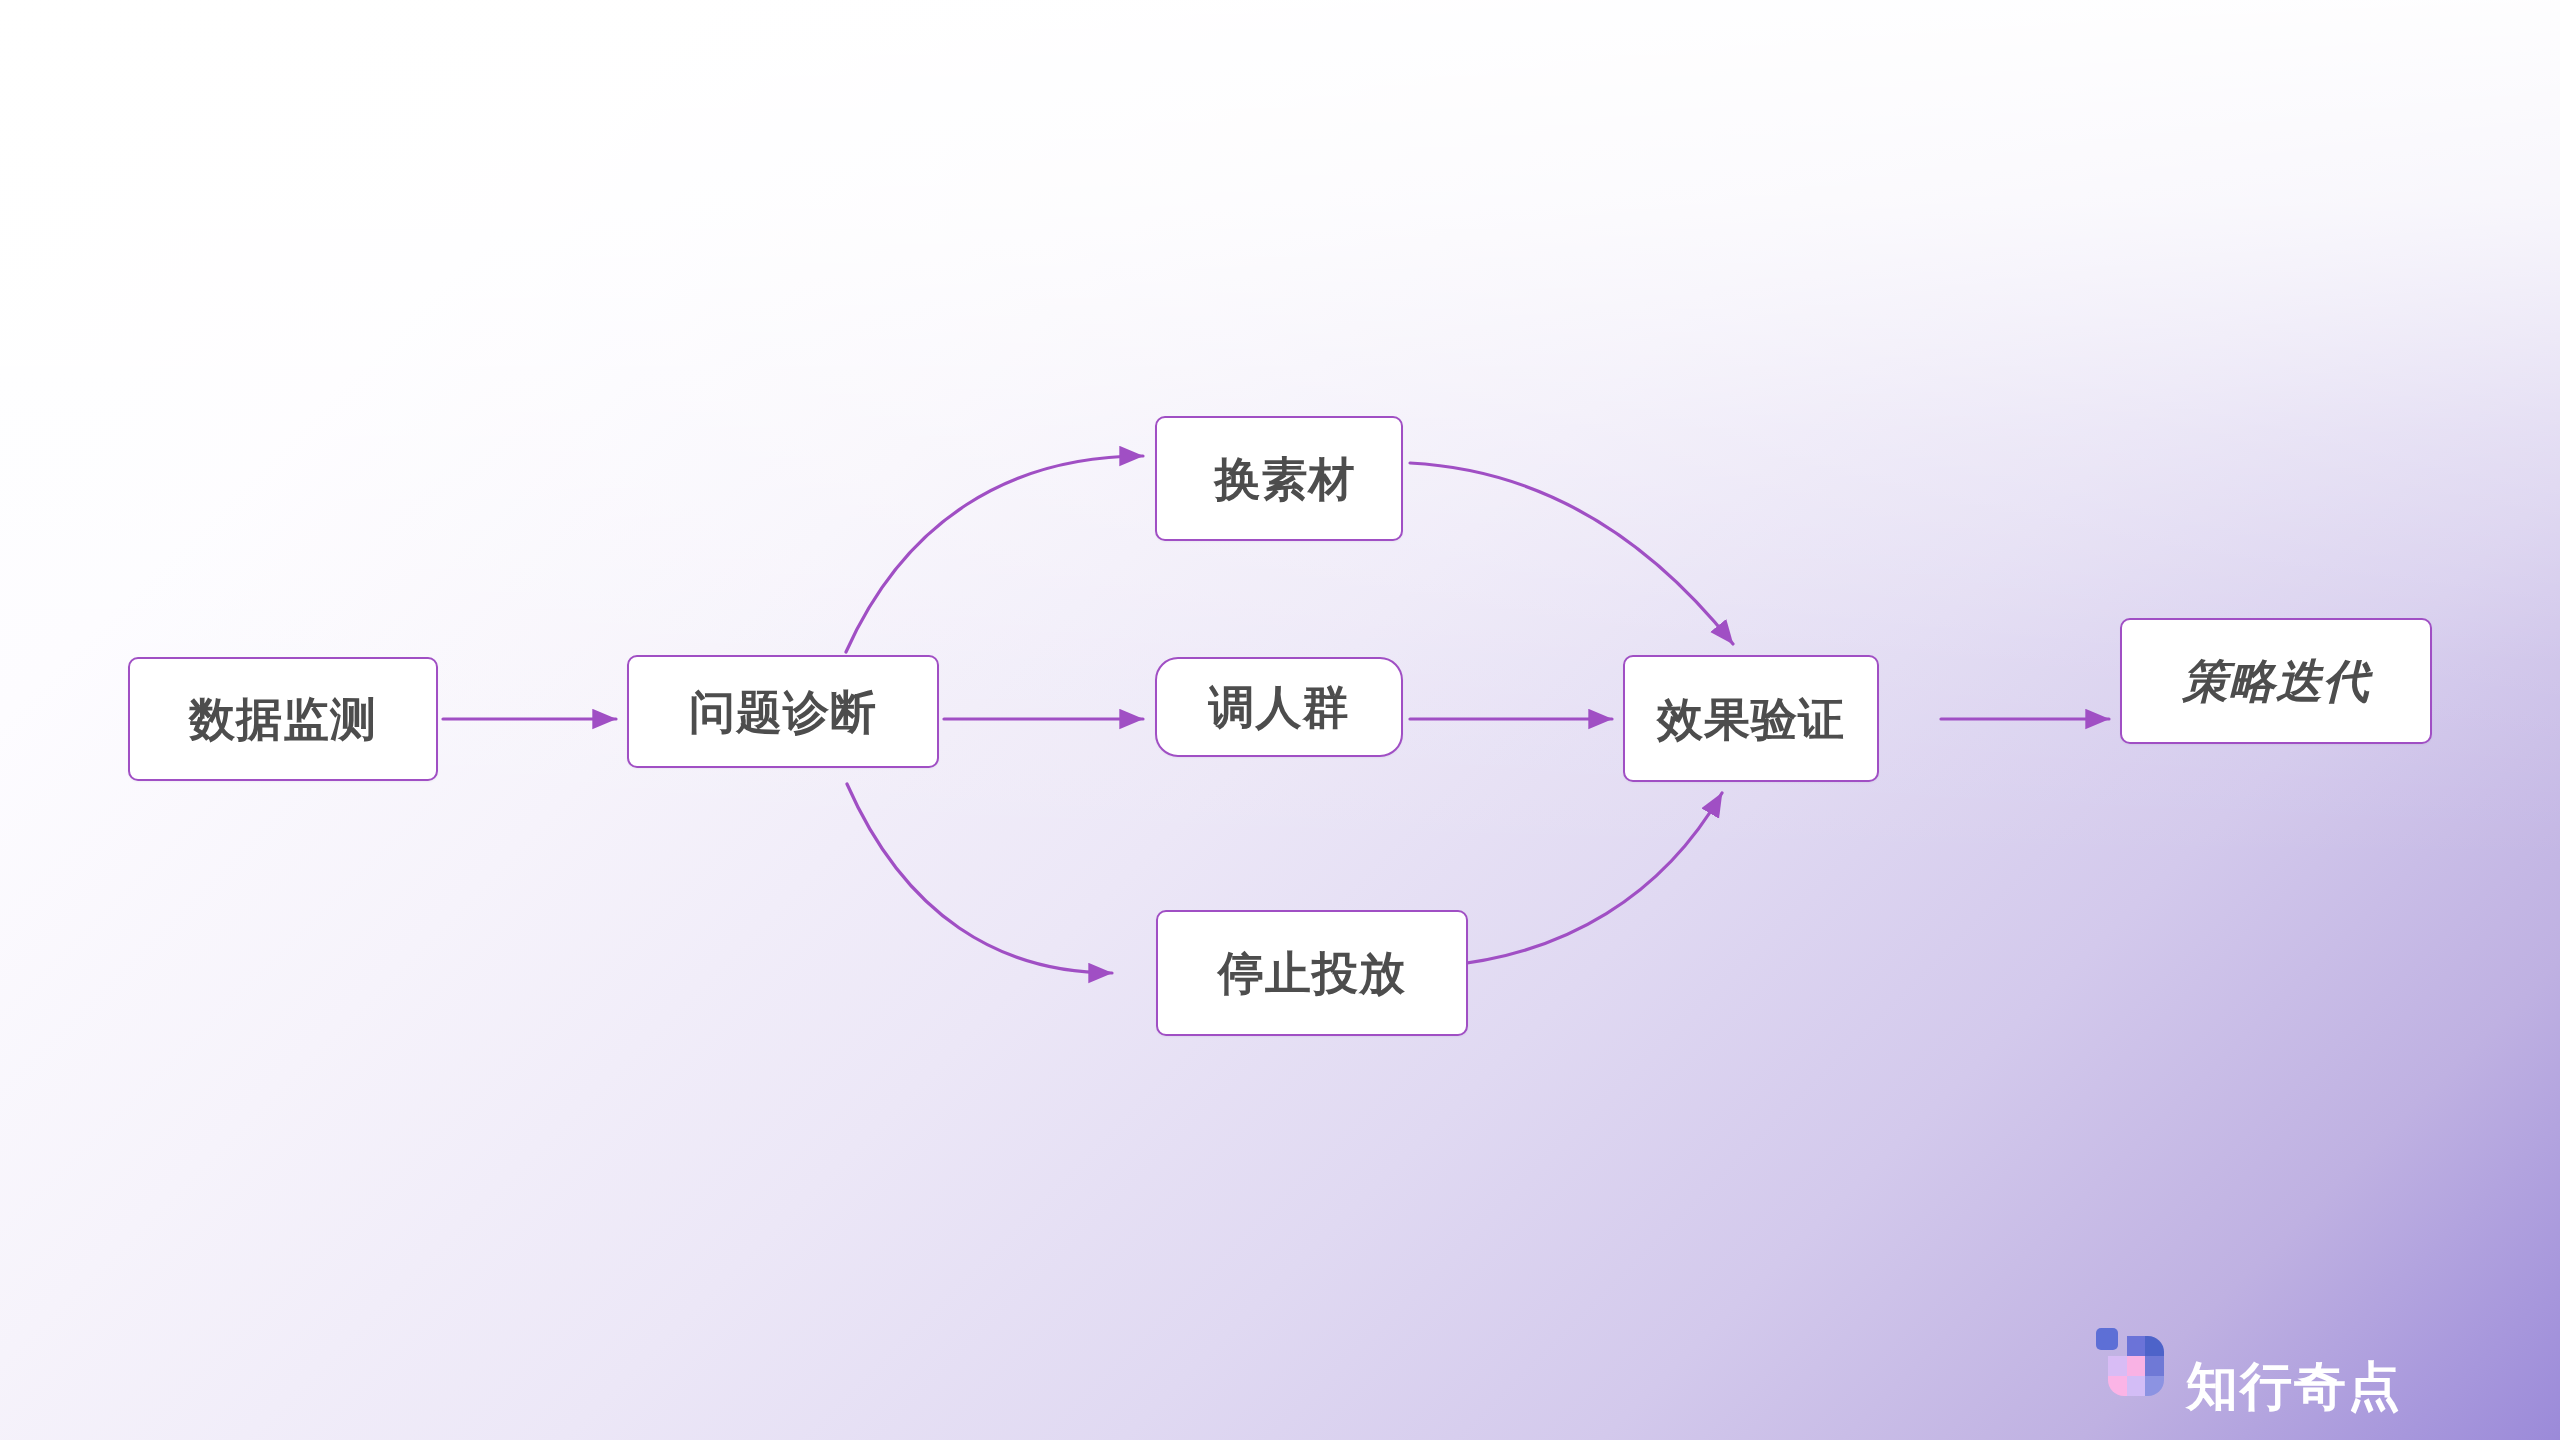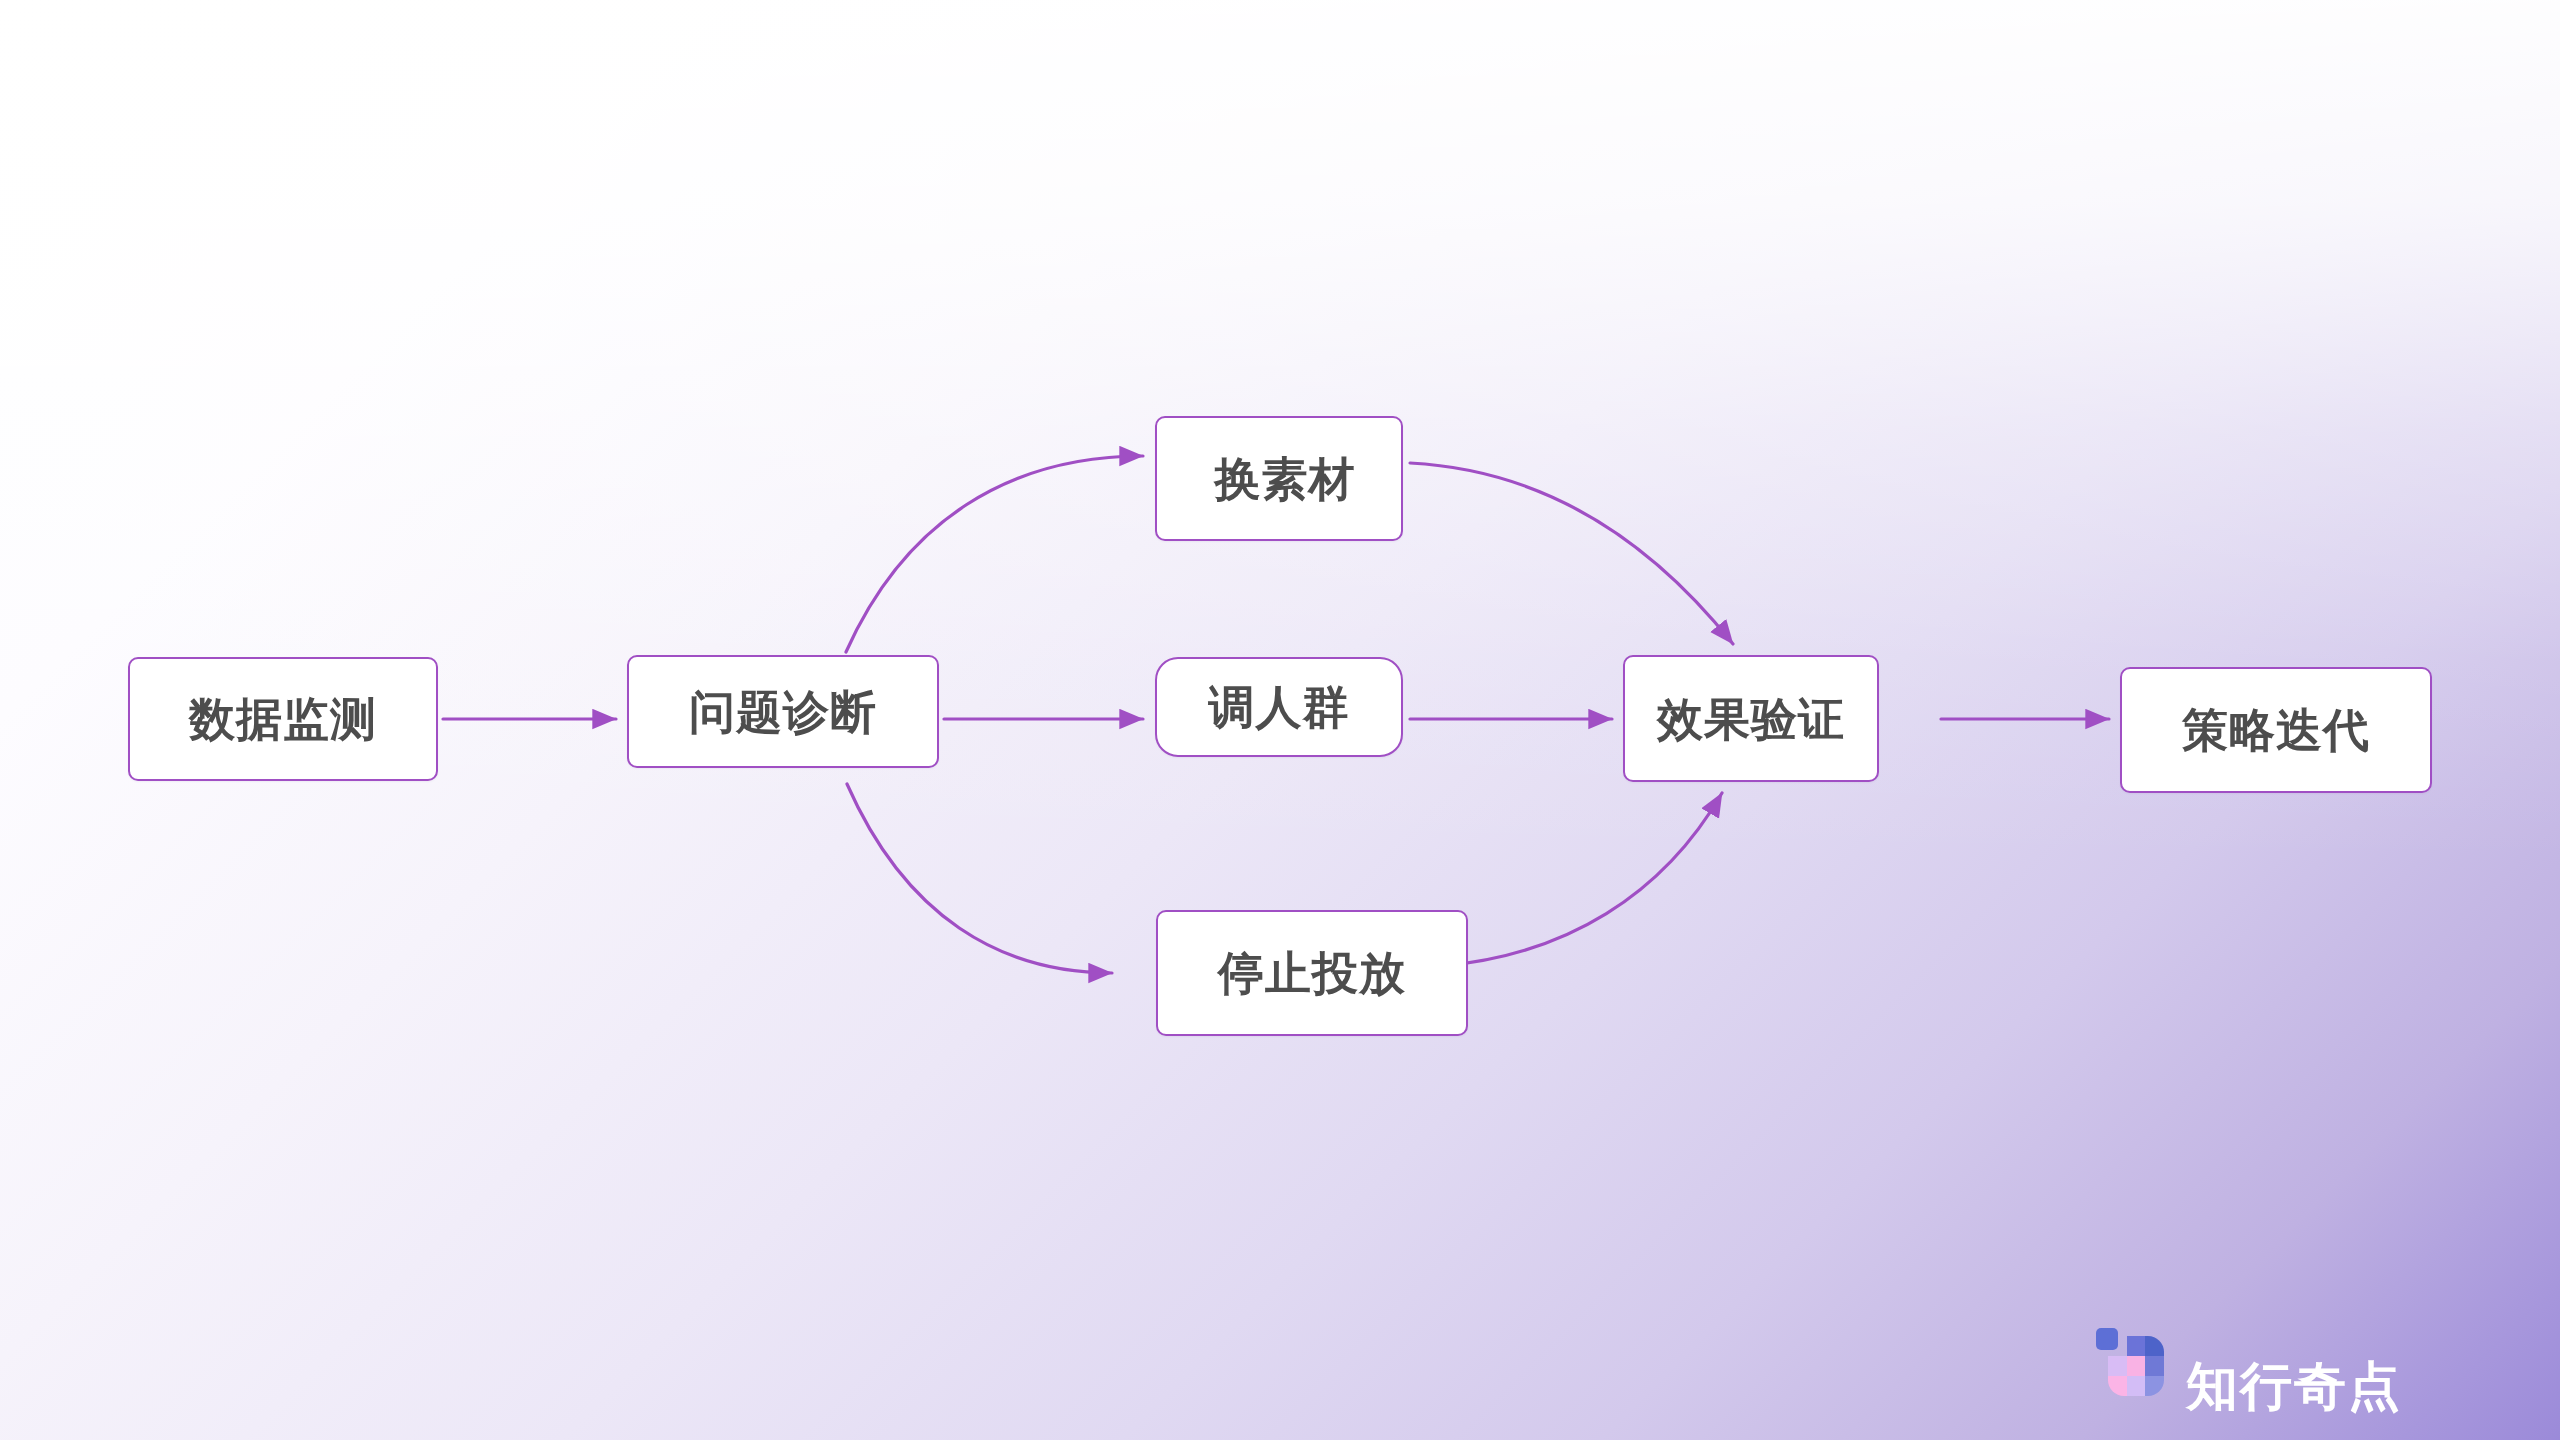--- a/index.html
+++ b/index.html
@@ -168,21 +168,21 @@
   </div>
 
   <div class="node-box" style="left:1124px; top:910px; width:312px; height:126px;margin-left:32px;">
     <span class="node-label">停止投放</span>
   </div>
 
   <div class="node-box" style="left:1623px; top:655px; width:256px; height:127px;">
     <span class="node-label">效果验证</span>
   </div>
 
-  <div class="node-box" style="left:2120px; top:667px; width:312px; height:126px;">
+  <div class="node-box" style="left:2120px; top:618px; width:312px; height:126px;font-style:italic;">
     <span class="node-label">策略迭代</span>
   </div>
 
   <div id="brand">
     <div class="brand-mark">
       <div class="chip"></div>
       <div class="tile-wrap">
         <div class="t t-blank"></div>
         <div class="t t-a"></div>
         <div class="t t-b"></div>

